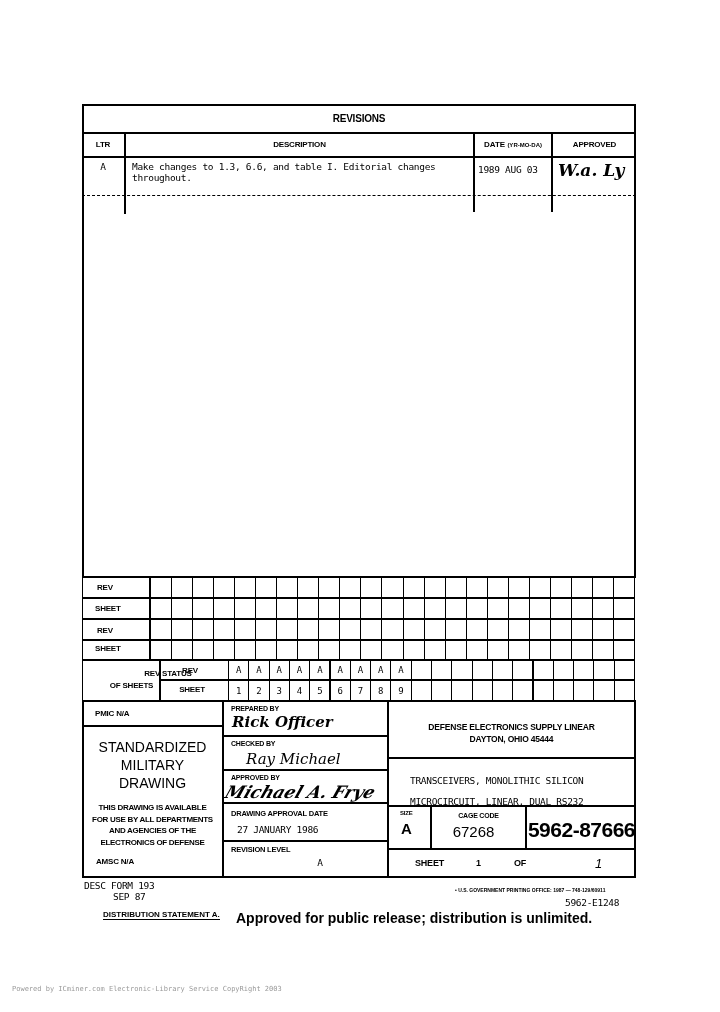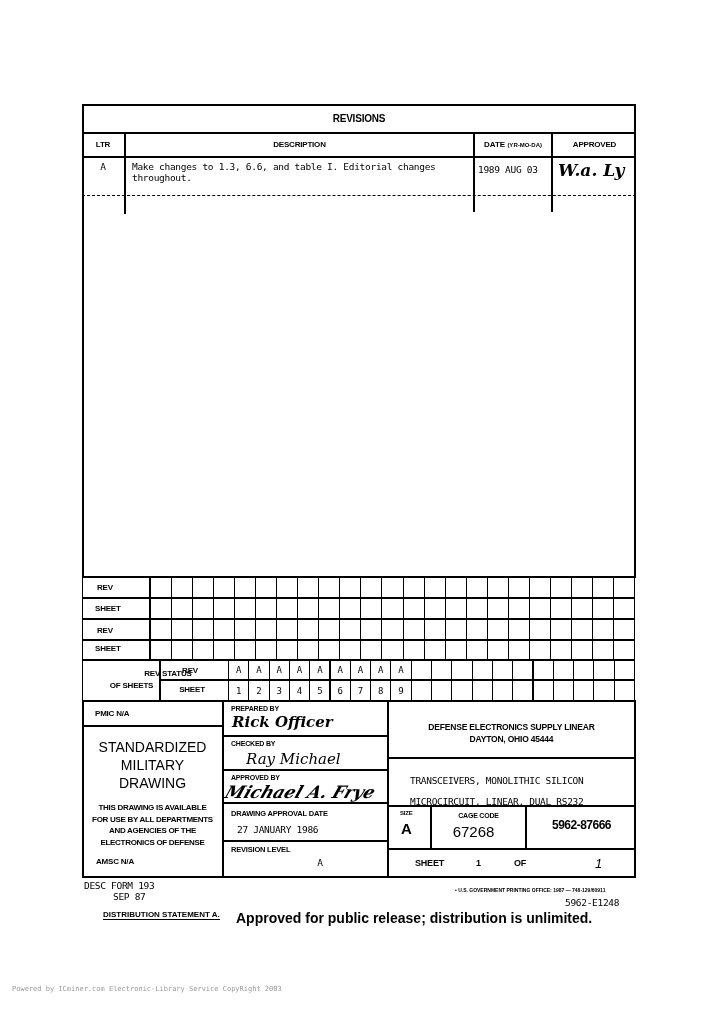--- a/index.html
+++ b/index.html
@@ -268,21 +268,21 @@
 <div class="vl" style="left:430px; top:805px; height:44px;"></div>
 <div class="vl" style="left:525px; top:805px; height:44px;"></div>
 <div class="lbl center" style="left:387px; top:722px; width:249px; font-size:8.5px;">DEFENSE ELECTRONICS SUPPLY LINEAR</div>
 <div class="lbl center" style="left:387px; top:734px; width:249px; font-size:8.5px;">DAYTON, OHIO 45444</div>
 <div class="abs mono" style="left:410px; top:763px;margin-top:33px;">MICROCIRCUIT, LINEAR, DUAL RS232</div>
 <div class="abs mono" style="left:410px; top:775px;">TRANSCEIVERS, MONOLITHIC SILICON</div>
 <div class="lbl" style="left:400px; top:810px; font-size:6px;">SIZE</div>
 <div class="abs" style="left:401px; top:820px; font-size:15px; font-weight:bold;">A</div>
 <div class="lbl center" style="left:432px; top:812px; width:93px; font-size:7px;">CAGE CODE</div>
 <div class="abs center" style="left:432px; top:823px; width:83px; font-size:15px; font-weight:normal;">67268</div>
-<div class="abs center" style="left:527px; top:818px; width:109px; font-size:12px; font-weight:bold; letter-spacing:-0.5px;">5962-87666</div>
+<div class="abs center" style="left:527px; top:818px; width:109px; font-size:21px; font-weight:bold; letter-spacing:-0.5px;">5962-87666</div>
 <div class="lbl" style="left:415px; top:858px; font-size:9px;">SHEET</div>
 <div class="lbl" style="left:476px; top:858px; font-size:9px;">1</div>
 <div class="lbl" style="left:514px; top:858px; font-size:9px;">OF</div>
 <div class="abs" style="left:595px; top:856px; font-size:13px; font-style:italic;">1</div>
 
 <div class="abs mono" style="left:84px; top:880px;">DESC FORM 193</div>
 <div class="abs mono" style="left:72px; top:891px;margin-left:41px;">SEP 87</div>
 <div class="abs" style="left:455px; top:887px; font-size:5px; font-weight:bold;">• U.S. GOVERNMENT PRINTING OFFICE: 1987 — 748-129/60911</div>
 <div class="abs mono" style="left:565px; top:897px;">5962-E1248</div>
 <div class="abs" style="left:103px; top:910px; font-size:8px; font-weight:bold; border-bottom:1px solid #000;">DISTRIBUTION STATEMENT A.</div>

